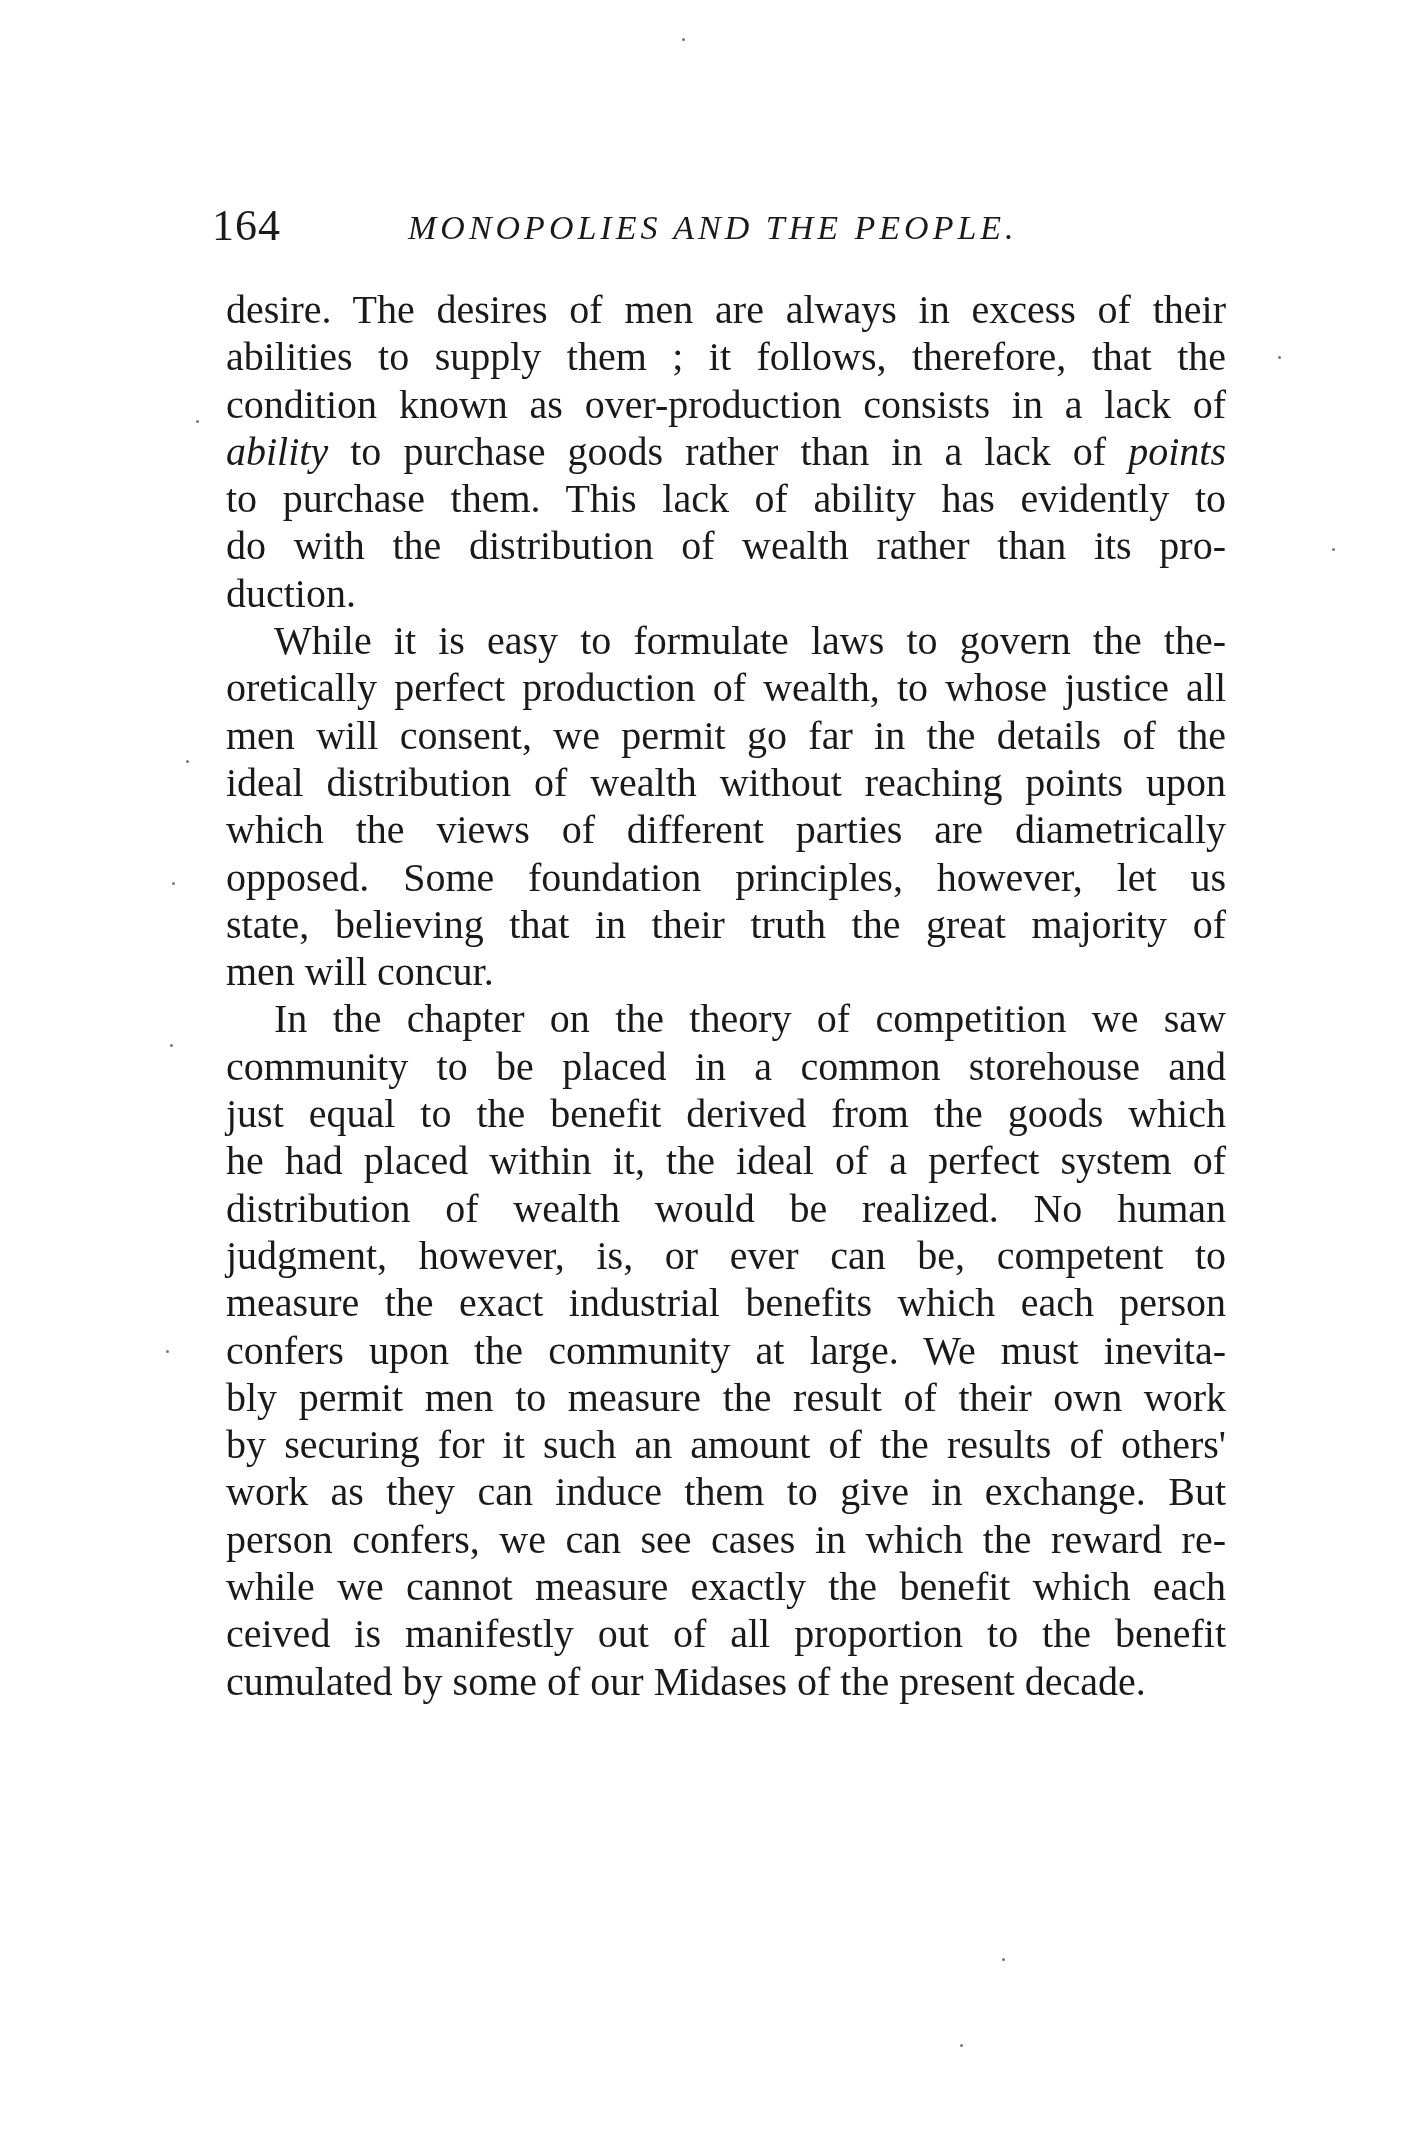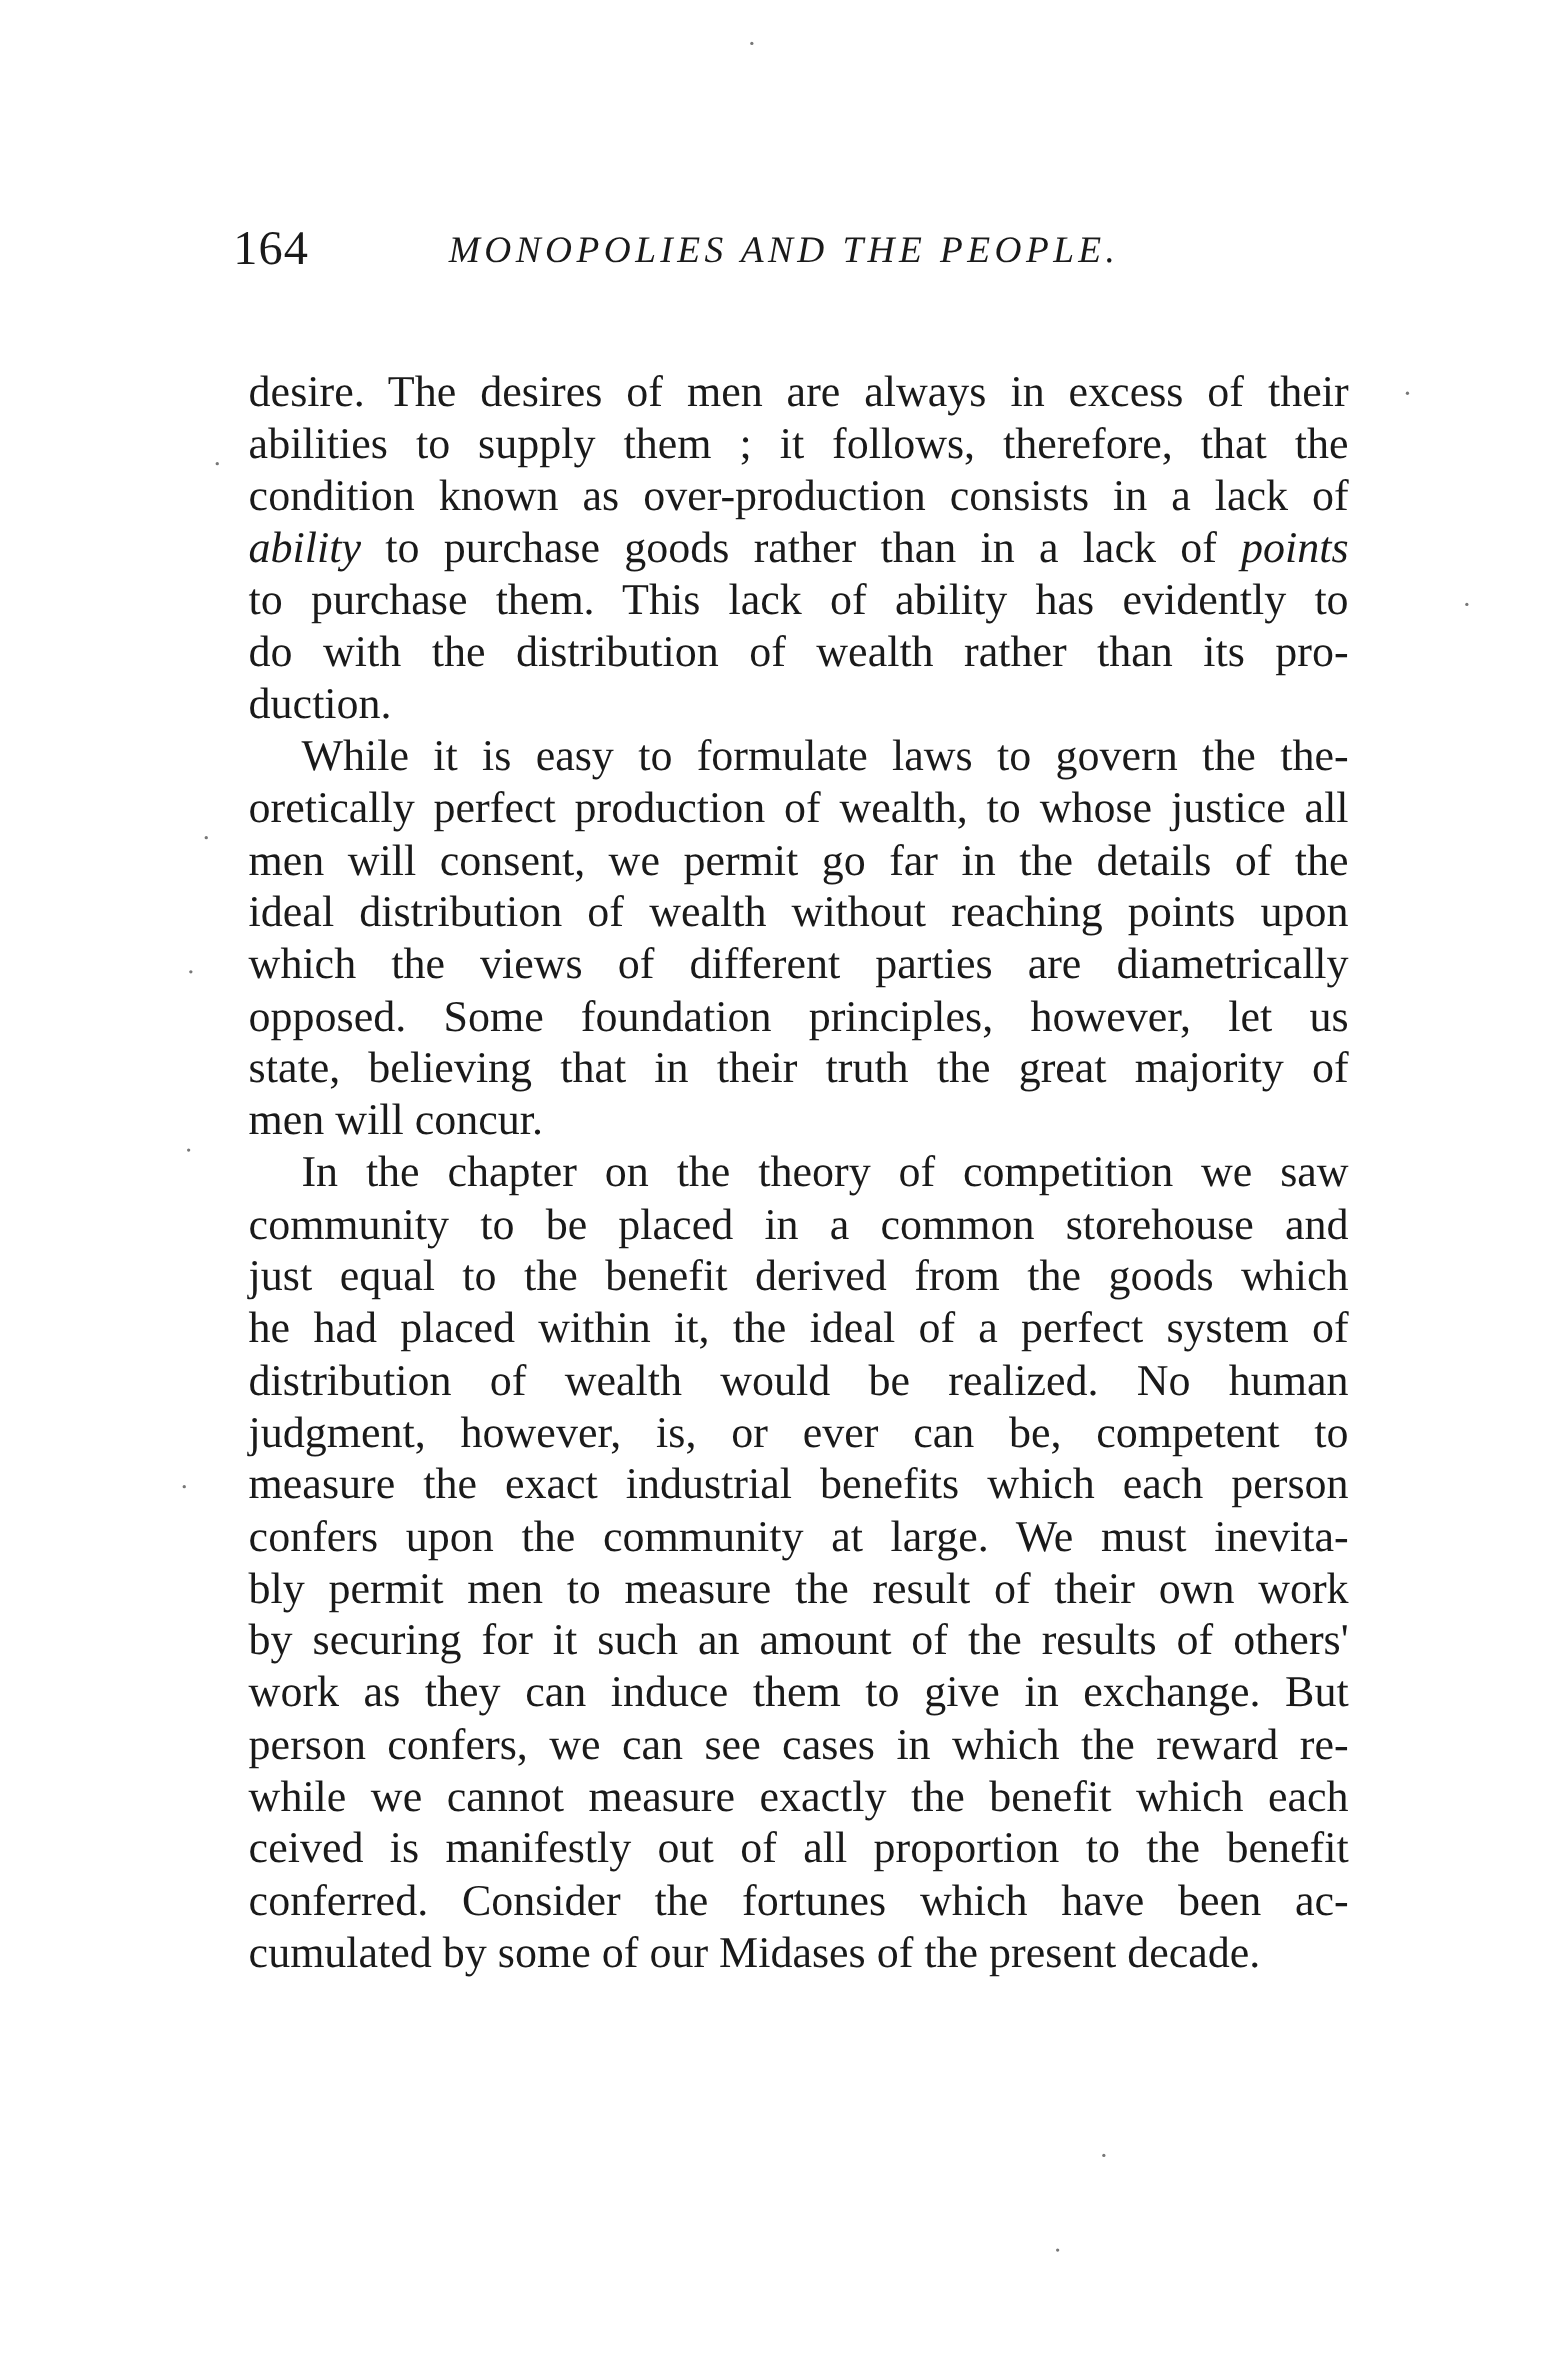--- a/index.html
+++ b/index.html
@@ -45,21 +45,20 @@
       font-style: italic;
       letter-spacing: 4px;
     }
     .body-text {
       position: absolute;
       left: 210px;
       top: 286px;
       width: 1000px;
       font-size: 40px;
       line-height: 47.3px;
-      margin-top: 46px;
     }
     .line {
       display: block;
       text-align: justify;
       text-align-last: justify;
       white-space: nowrap;
       height: 47.3px;
       overflow: visible;
     }
     .line.last {
@@ -115,21 +114,20 @@
         <span class="line">distribution of wealth would be realized. No human</span>
         <span class="line">judgment, however, is, or ever can be, competent to</span>
         <span class="line">measure the exact industrial benefits which each person</span>
         <span class="line">confers upon the community at large. We must inevita-</span>
         <span class="line">bly permit men to measure the result of their own work</span>
         <span class="line">by securing for it such an amount of the results of others'</span>
         <span class="line">work as they can induce them to give in exchange. But</span>
         <span class="line">person confers, we can see cases in which the reward re-</span>
         <span class="line">while we cannot measure exactly the benefit which each</span>
         <span class="line">ceived is manifestly out of all proportion to the benefit</span>
-        <span class="line">conferred. Consider the fortunes which have been ac-</span>
         <span class="line last">cumulated by some of our Midases of the present decade.</span>
       </div>
     </div>
 
   <div class="speck" style="left:666px;top:38px;"></div>
   <div class="speck" style="left:1262px;top:356px;"></div>
   <div class="speck" style="left:180px;top:420px;"></div>
   <div class="speck" style="left:1316px;top:548px;"></div>
   <div class="speck" style="left:170px;top:760px;"></div>
   <div class="speck" style="left:156px;top:882px;"></div>

